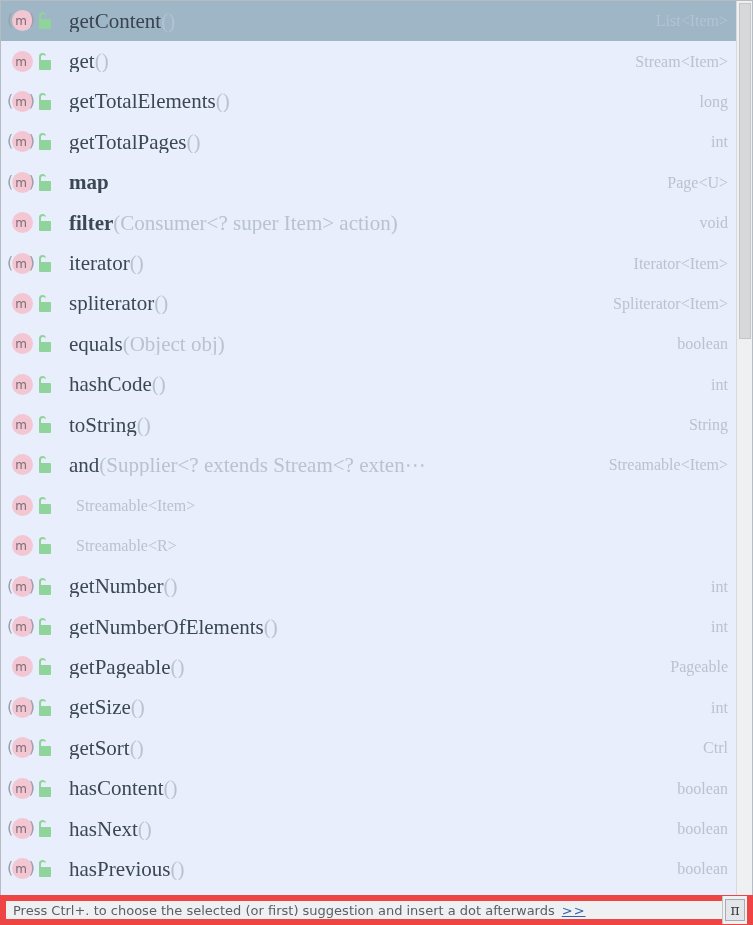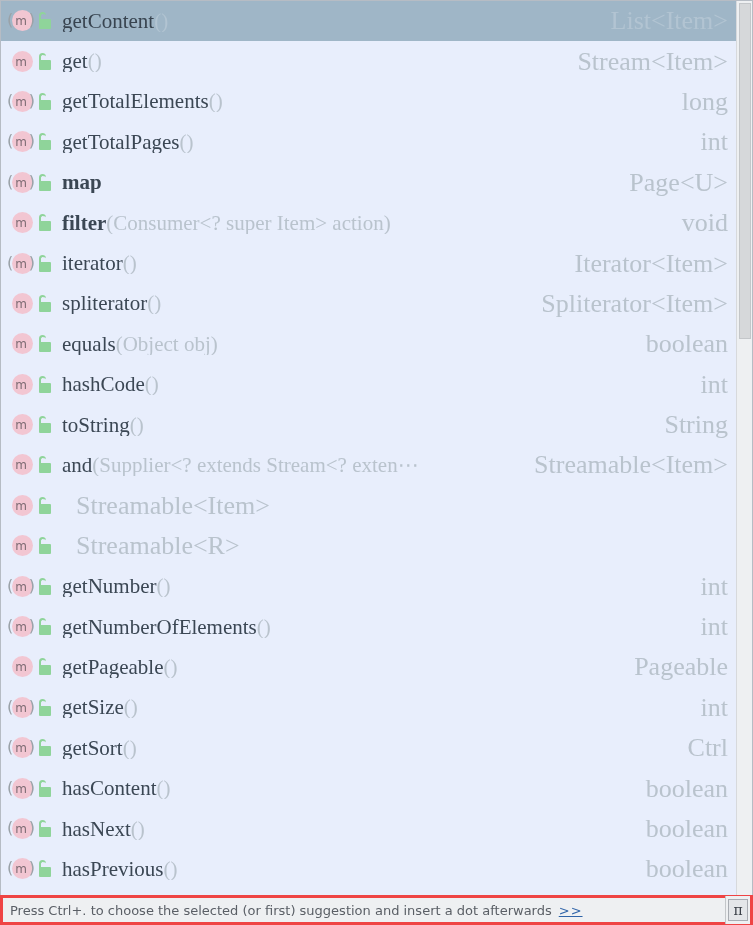--- a/index.html
+++ b/index.html
@@ -135,35 +135,36 @@
     overflow: hidden;
     font-size: 21px;
     line-height: 1;
     color: #4a5763;
     display: flex;
     align-items: baseline;
   }
   .sig .name {
     color: #3b4754;
     white-space: pre;
+    margin-left: 7px;
   }
   .sig .name.bold { font-weight: bold; }
   .sig .params {
     color: #b9c3cd;
     white-space: pre;
     overflow: hidden;
     text-overflow: clip;
   }
   .row.selected .sig .name { color: #384450; }
   .row.selected .sig .params { color: #b2c4d2; }
 
   .ret {
     flex: 0 0 auto;
     padding-left: 14px;
-    font-size: 26px;
+    font-size: 16px;
     line-height: 1;
     color: #b9c3cd;
     white-space: pre;
   }
   .row.selected .ret { color: #b2c4d2; }
 
   
   .scrollbar {
     position: absolute;
     top: 0;
@@ -185,21 +186,21 @@
     box-sizing: border-box;
   }
 
   
   .status {
     flex: 0 0 auto;
     height: 30px;
     display: flex;
     align-items: center;
     background: #eef0f2;
-    border: 3px solid #ef4444;
+    border: 6px solid #ef4444;
     box-sizing: border-box;
     padding: 0 0 0 7px;
     font-family: "DejaVu Sans", "Liberation Sans", sans-serif;
   }
   .status-text {
     font-size: 13px;
     color: #5a5f66;
     white-space: pre;
   }
   .status-link {

